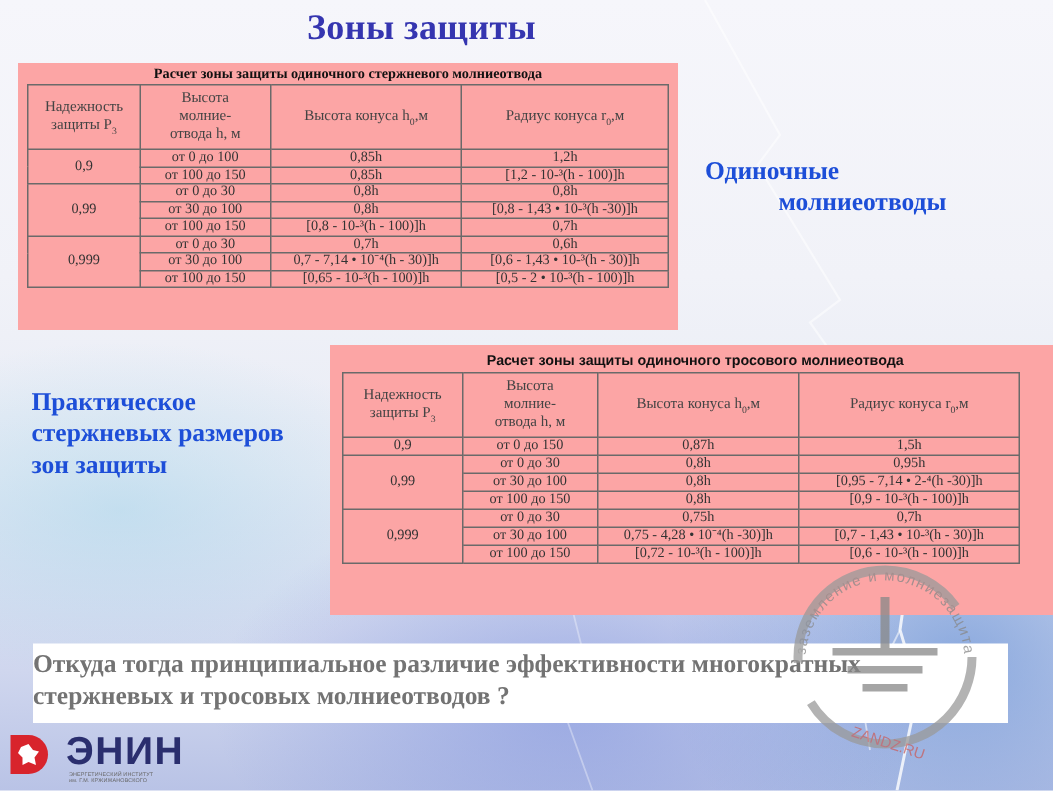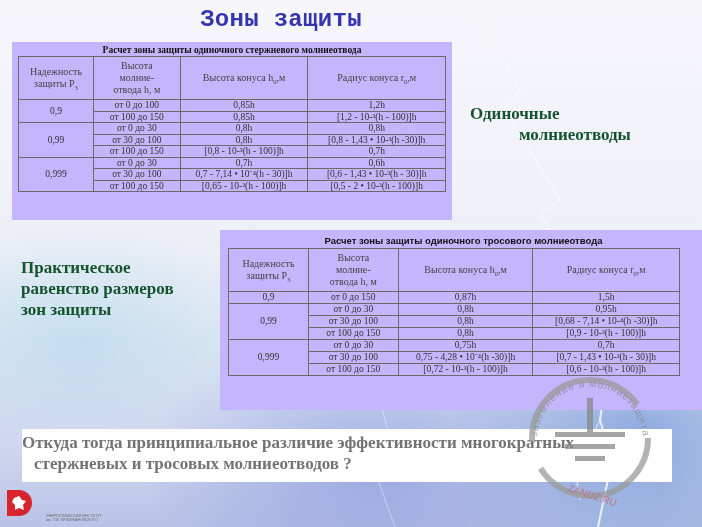--- a/index.html
+++ b/index.html
@@ -7,53 +7,53 @@
     width:702px;height:527px;position:relative;overflow:hidden;
     font-family:"Liberation Serif","DejaVu Serif",serif;
     background:
       radial-gradient(ellipse 340px 200px at 380px 470px, rgba(120,140,220,0.55), rgba(120,140,220,0) 70%),
       radial-gradient(ellipse 260px 220px at 640px 440px, rgba(110,150,215,0.7), rgba(110,150,215,0) 75%),
       radial-gradient(ellipse 300px 160px at 80px 340px, rgba(170,215,235,0.55), rgba(170,215,235,0) 70%),
       linear-gradient(180deg,#f6f6fb 0%,#f1f2f8 35%,#e7ebf5 60%,#cfd6ee 85%,#b9c3e6 100%);
   }
   .slide-title{
     position:absolute;left:0;width:562px;top:6px;text-align:center;
-    font-size:24px;font-weight:bold;color:#3535b0;letter-spacing:0.3px;font-family:Liberation Mono, monospace;
-  }
-  .panel{position:absolute;background:#c4b5fd;}
+    font-size:24px;font-weight:bold;color:#3535b0;letter-spacing:0.3px;
+  }
+  .panel{position:absolute;background:#fca5a5;}
   .panel-1{left:12px;top:42px;width:440px;height:178px;}
   .panel-2{left:220px;top:230px;width:487px;height:180px;}
   .tcap{
     text-align:center;font-weight:bold;color:#111;
   }
   .panel-1 .tcap{font-size:9.5px;font-family:"Liberation Serif",serif;padding-top:3px;height:11px;line-height:11px;}
   .panel-2 .tcap{font-size:9.5px;font-family:"Liberation Sans",sans-serif;padding-top:5px;height:12px;line-height:12px;}
   table{border-collapse:collapse;position:absolute;}
   td,th{
     border:1px solid #6a6a6a;text-align:center;font-weight:normal;
     font-size:9.5px;color:#333;padding:0 2px;line-height:10.5px;
     font-family:"Liberation Serif",serif;
   }
   th{line-height:12px;font-size:10px;color:#444;}
   .panel-1 table{left:6px;top:14px;width:428px;}
   .panel-2 table{left:8px;top:18px;width:452px;}
   .panel-1 .row-cell{height:10px;margin-top:40px;}
   .panel-2 .row-cell{height:11px;}
   sup,sub{font-size:6.5px;line-height:0;}
   .side-label{
-    position:absolute;font-weight:bold;color:#14532d;font-size:17px;line-height:21px;
+    position:absolute;font-weight:bold;color:#1d4ed8;font-size:17px;line-height:21px;
   }
   .side-1{left:470px;top:103px;}
   .side-1 .l2{display:block;padding-left:49px;}
   .side-2{left:21px;top:257px;}
   .question{
     position:absolute;left:22px;top:429px;width:650px;height:50px;background:#fff;
     text-align:left;color:#737373;font-weight:bold;font-size:17px;line-height:21px;padding-top:3px;
   }
-  .question .q2{display:block;padding-right:120px;padding-left:12px;}
+  .question .q2{display:block;padding-right:120px;}
   .logo{position:absolute;left:4px;top:484px;width:140px;height:40px;}
   .logo-mark{position:absolute;left:0;top:4px;width:30px;height:30px;}
   .logo-text{position:absolute;left:40px;top:2px;font-family:"Liberation Sans",sans-serif;
     font-weight:bold;font-size:26px;color:#2a2e6e;letter-spacing:1px;line-height:28px;}
   .logo-sub{position:absolute;left:42px;top:30px;font-family:"Liberation Sans",sans-serif;
     font-size:3.6px;color:#666;line-height:4px;width:90px;letter-spacing:0.1px;}
   .watermark{position:absolute;left:515px;top:360px;width:150px;height:150px;pointer-events:none;opacity:0.75;}
   .lightning{position:absolute;left:0;top:0;width:702px;height:527px;pointer-events:none;}
 </style>
 </head>
@@ -164,21 +164,21 @@
       </tr>
       <tr>
         <td rowspan="3">0,99</td>
         <td class="row-cell">от 0 до 30</td>
         <td>0,8h</td>
         <td>0,95h</td>
       </tr>
       <tr>
         <td class="row-cell">от 30 до 100</td>
         <td>0,8h</td>
-        <td>[0,68 - 7,14 • 10-⁴(h -30)]h</td>
+        <td>[0,95 - 7,14 • 2-⁴(h -30)]h</td>
       </tr>
       <tr>
         <td class="row-cell">от 100 до 150</td>
         <td>0,8h</td>
         <td>[0,9 - 10-³(h - 100)]h</td>
       </tr>
       <tr>
         <td rowspan="3">0,999</td>
         <td class="row-cell">от 0 до 30</td>
         <td>0,75h</td>
@@ -193,21 +193,21 @@
         <td class="row-cell">от 100 до 150</td>
         <td>[0,72 - 10-³(h - 100)]h</td>
         <td>[0,6 - 10-³(h - 100)]h</td>
       </tr>
     </tbody>
   </table>
 </div>
 
 <div class="side-label side-2">
   <span>Практическое</span><br>
-  <span>равенство  размеров</span><br>
+  <span>стержневых  размеров</span><br>
   <span>зон защиты</span>
 </div>
 
 <div class="question">
   <span>Откуда тогда принципиальное различие эффективности многократных</span>
   <span class="q2">стержневых и тросовых молниеотводов ?</span>
 </div>
 
 <svg class="watermark" viewBox="0 0 150 150">
   <defs>
@@ -223,16 +223,17 @@
     <textPath href="#arcTop" startOffset="2%">заземление и молниезащита</textPath>
   </text>
   <text font-family="Liberation Sans, sans-serif" font-size="10" fill="#c86060" x="52" y="138" transform="rotate(18 75 135)">ZANDZ.RU</text>
 </svg>
 
 <div class="logo">
   <svg class="logo-mark" viewBox="0 0 30 30">
     <path d="M3 2 H15 A13 13 0 0 1 15 28 H3 Z" fill="#d8242c"></path>
     <path d="M10 10 L15 8 L18 12 L22 13 L19 17 L20 22 L15 20 L11 22 L11 17 L8 14 Z" fill="#fff"></path>
   </svg>
+  <div class="logo-text">ЭНИН</div>
   <div class="logo-sub">
     <span>ЭНЕРГЕТИЧЕСКИЙ ИНСТИТУТ</span><br><span>им. Г.М. КРЖИЖАНОВСКОГО</span>
   </div>
 </div>
 
 </body></html>

